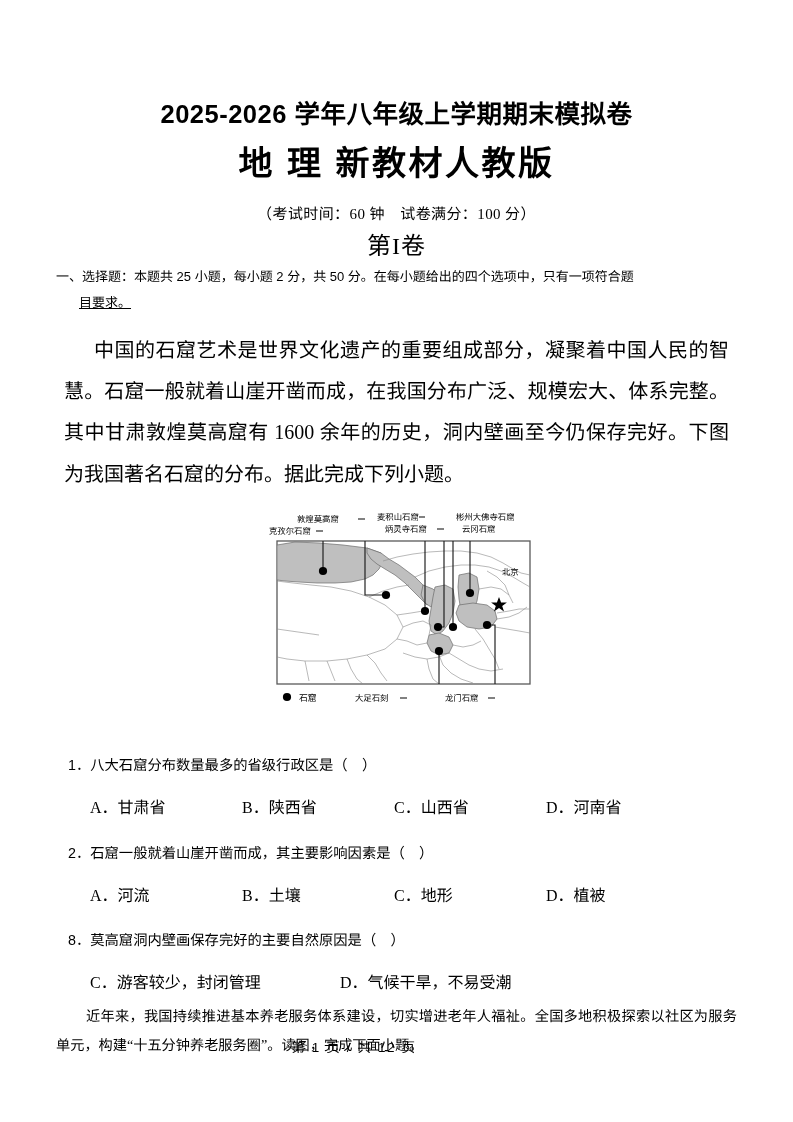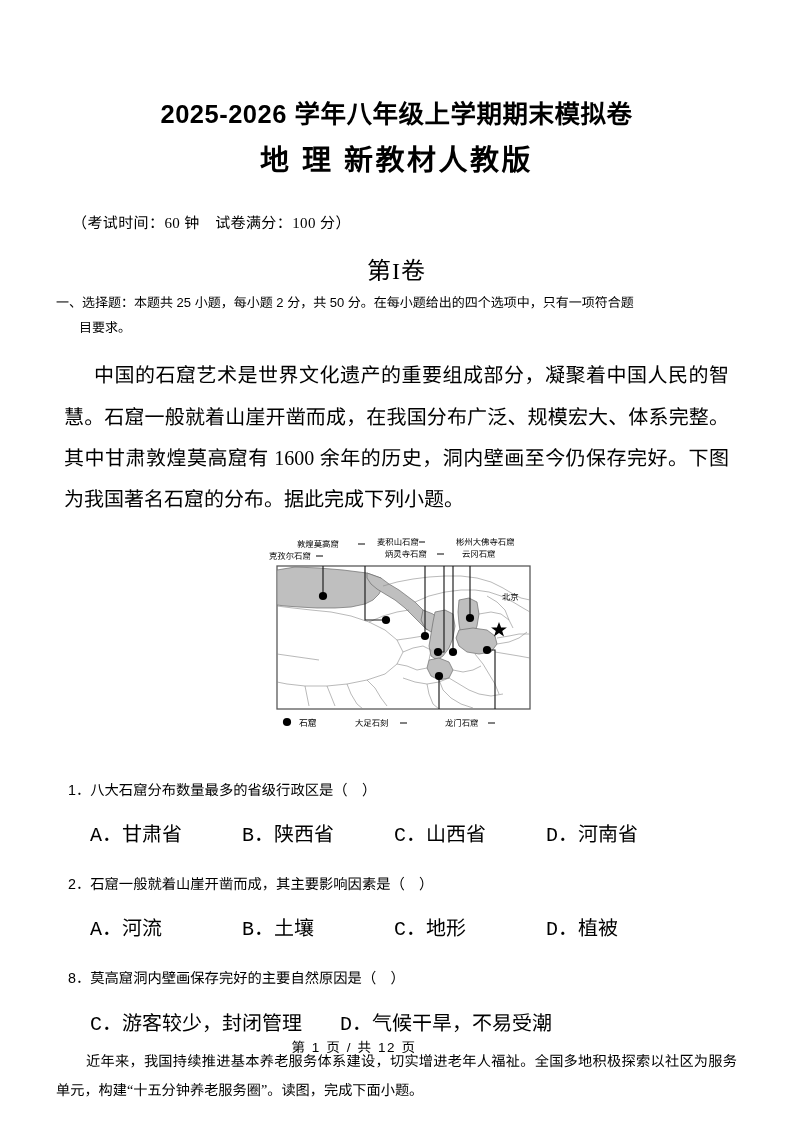--- a/index.html
+++ b/index.html
@@ -32,30 +32,31 @@
     font-size: 25.5px;
     letter-spacing: 0.5px;
     line-height: 1.32;
     margin: 0;
     padding-top: 98px;
   }
   .doc-subtitle {
     text-align: center;
     font-family: "Liberation Sans", "DejaVu Sans", sans-serif;
     font-weight: bold;
-    font-size: 29px;
+    font-size: 34px;
     letter-spacing: 2.5px;
     line-height: 1.32;
     margin: 0;
     padding-top: 9px;
   }
   .exam-info {
+    text-align: center;
     font-size: 15px;
     letter-spacing: 0.4px;
-    margin: 16px;
+    margin: 0;
     padding-top: 16px;
   }
   .part-title {
     text-align: center;
     font-size: 24px;
     line-height: 1.2;
     margin: 0;
     padding-top: 9px;
     letter-spacing: 1px;
   }
@@ -66,20 +67,21 @@
     font-size: 13px;
     line-height: 1.95;
     margin: 0;
     padding-top: 4px;
     text-align: justify;
     text-justify: inter-ideograph;
   }
   .section-head .indent2 {
     display: block;
     padding-left: 23px;
+    text-decoration: underline;
   }
 
   
   .passage {
     font-size: 20px;
     line-height: 2.06;
     text-indent: 30px;
     margin: 8px;
     padding-top: 7px;
     text-align: justify;
@@ -111,22 +113,22 @@
   
   .q {
     font-family: "Liberation Sans", "DejaVu Sans", sans-serif;
     font-size: 14.3px;
     line-height: 1.62;
     margin: 12px;
     padding-top: 9px;
   }
   .q-stem { white-space: nowrap; }
   .opts {
-    font-family: Liberation Mono, monospace;
-    font-size: 20px;
+    font-family: Liberation Serif, serif;
+    font-size: 16px;
     line-height: 1.6;
     padding-top: 6px;
     padding-left: 34px;
     display: flex;
   }
   .opts.cols4 > .opt { width: 152px; flex: 0 0 152px; }
   .opts.cols2 > .opt { width: 250px; flex: 0 0 250px; }
   .opt { white-space: nowrap; }
 
   

